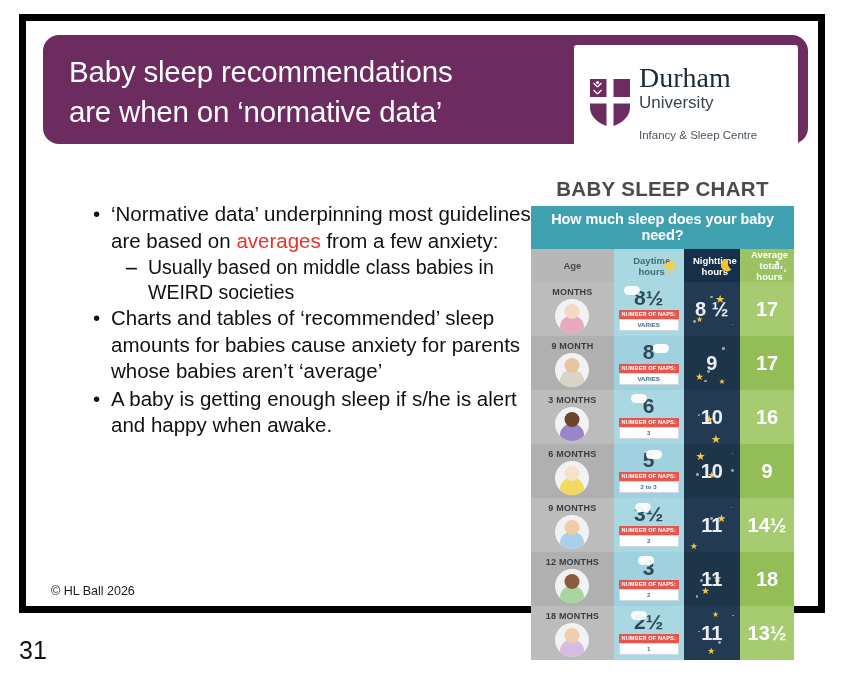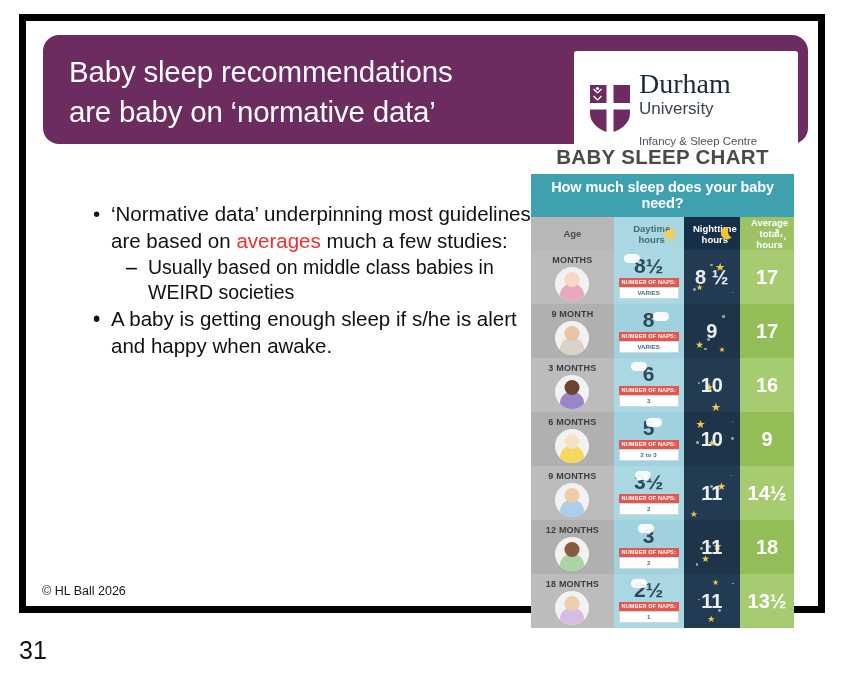--- a/index.html
+++ b/index.html
@@ -31,21 +31,21 @@
     position:absolute; left:26px; top:17px;
     width:500px;
     color:#ffffff;
     font-size:29.5px;
     line-height:40px;
     font-weight:400;
     letter-spacing:-0.2px;
     white-space:pre-line;
   }
   .logo-box {
-    position:absolute; right:10px; top:16px;
+    position:absolute; right:10px; top:10px;
     width:224px; height:115px;
     background:#ffffff;
     border-radius:3px;
     display:flex; align-items:center; padding-left:14px;
   }
   .logo-shield { width:44px; height:52px; flex:0 0 auto; margin-right:7px; }
   .logo-words { display:flex; flex-direction:column; }
   .logo-durham {
     font-family:"Liberation Serif", serif;
     font-size:28px; color:#1E2A3A; line-height:28px; letter-spacing:0px;
@@ -76,27 +76,27 @@
     font-size:19.5px; line-height:25px;
     padding-left:62px; margin-bottom:0px;
   }
   .b2 .dash {
     position:absolute; left:40px; top:0; font-size:19.5px; line-height:25px;
   }
   .hl { color:#E8332A; }
 
   
   .copyright {
-    position:absolute; left:16px; bottom:8px;
+    position:absolute; left:25px; bottom:8px;
     font-size:12.5px; color:#1a1a1a;
   }
 
   
   .chart-wrap {
-    position:absolute; left:505px; top:124px;
+    position:absolute; left:505px; top:156px;
     width:263px;
   }
   .chart-title {
     text-align:center;
     font-size:20.5px; font-weight:bold; color:#4A4A4A;
     letter-spacing:0.3px;
     margin-bottom:5px;
   }
   .chart-sub {
     background:#3FA0B0; color:#ffffff;
@@ -175,43 +175,43 @@
 </head>
 <body>
 
 <div id="root">
 
   <div class="slide">
     <div class="slide-inner">
 
       <div class="title-banner">
         <div class="title-text">Baby sleep recommendations
-are baby on ‘normative data’</div>
+are when on ‘normative data’</div>
 
         <div class="logo-box">
           <svg class="logo-shield" viewBox="0 0 44 52">
             <path d="M2 2 h40 v28 c0 12 -12 18 -20 20 C14 48 2 42 2 30 Z" fill="#6C2C60"></path>
             <rect x="18.5" y="2" width="7" height="48" fill="#ffffff"></rect>
             <rect x="2" y="20" width="40" height="6.5" fill="#ffffff"></rect>
             <path d="M5.5 6 l4 4 M13.5 6 l-4 4 M5.5 13 l4 4 M13.5 13 l-4 4" stroke="#ffffff" stroke-width="1.2" fill="none"></path>
             <circle cx="9.5" cy="5.5" r="1.6" fill="#ffffff"></circle>
           </svg>
           <div class="logo-words">
             <span class="logo-durham">Durham</span>
             <span class="logo-university">University</span>
             <span class="logo-centre">Infancy &amp; Sleep Centre</span>
           </div>
         </div>
       </div>
 
       <div class="bullets">
-          <div class="b1"><span class="dot">•</span><span>‘Normative data’ underpinning most guidelines are based on </span><span class="hl">averages</span><span> much a few studies:</span></div>
+          <div class="b1"><span class="dot">•</span><span>‘Normative data’ underpinning most guidelines are based on </span><span class="hl">averages</span><span> from a few anxiety:</span></div>
           <div class="b2"><span class="dash">–</span></div>
           <div class="b2"><span class="dash">–</span><span>Usually based on middle class babies in WEIRD societies</span></div>
-          <div class="b1"><span class="dot">•</span></div>
+          <div class="b1"><span class="dot">•</span><span>Charts and tables of ‘recommended’ sleep amounts for babies cause anxiety for parents whose babies aren’t ‘average’</span></div>
           <div class="b1"><span class="dot">•</span><span>A baby is getting enough sleep if s/he is alert and happy when awake.</span></div>
         </div>
 
       <div class="chart-wrap">
         <div class="chart-title">BABY SLEEP CHART</div>
         <div class="chart-sub">How much sleep does your baby need?</div>
 
         <table class="chart-table">
           <colgroup>
             <col class="c-age">

